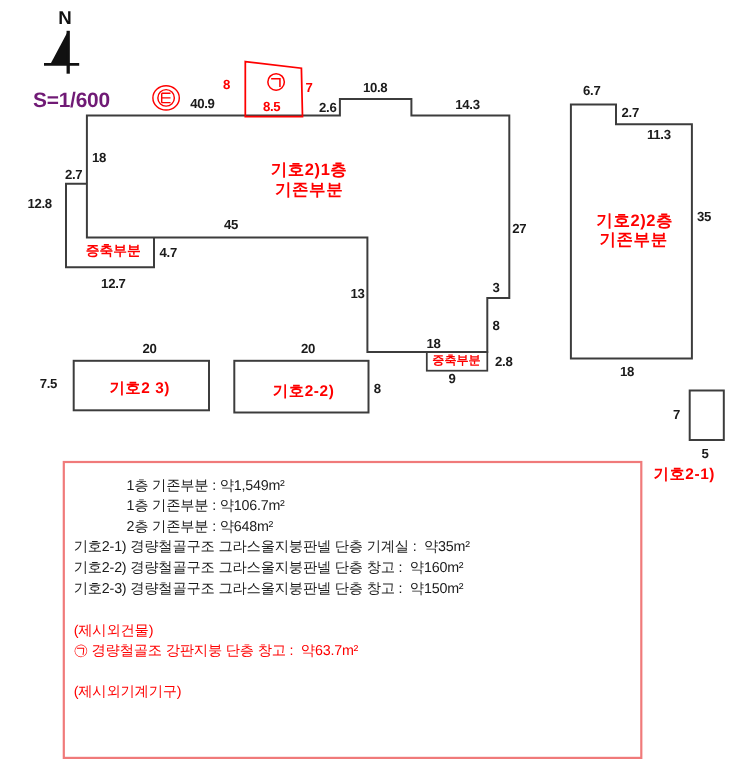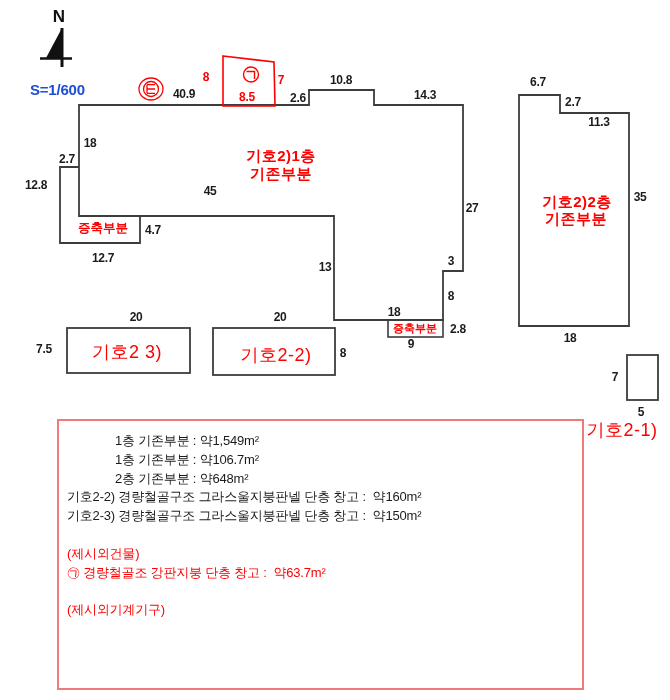--- a/index.html
+++ b/index.html
@@ -7,23 +7,23 @@
     position:relative;width:670px;height:700px;overflow:hidden;
     font-family:"Liberation Sans","DejaVu Sans",sans-serif;background:#fff;
   }
   #plan-svg{position:absolute;left:0;top:0;}
   .label{position:absolute;transform:translate(-50%,-50%);white-space:nowrap;line-height:1;}
   .dim{font-size:12px;font-weight:700;color:#1b1b1b;letter-spacing:-0.3px;}
   .red{color:#fe0000;}
   .title{font-size:15px;font-weight:700;letter-spacing:0.5px;}
   .tag{font-size:12.5px;font-weight:700;}
   .tag-sm{font-size:11px;font-weight:700;}
-  .bname{font-size:18px;font-weight:400;letter-spacing:0.5px;}
+  .bname{font-size:14px;font-weight:700;letter-spacing:0.5px;}
   #compass-n{position:absolute;transform:translate(-50%,-50%);font-size:17px;font-weight:600;color:#111;}
-  #scale-label{position:absolute;left:30px;top:81px;font-size:15px;font-weight:700;color:#1d4ed8;letter-spacing:-0.2px;}
+  #scale-label{position:absolute;left:30px;top:81px;font-size:19px;font-weight:700;color:#701a75;letter-spacing:-0.2px;}
   #legend-box{
     position:absolute;left:57px;top:419px;width:527px;height:271px;
     border:2px solid #f07a7a;box-sizing:border-box;
     padding:11px 0 0 8px;
   }
   .legend-line{font-size:13px;line-height:18.8px;height:18.8px;color:#1b1b1b;white-space:pre;letter-spacing:-0.2px;}
   .legend-line.red{color:#fe0000;}
 </style>
 </head>
 <body>
@@ -70,21 +70,21 @@
   <div id="scale-label">S=1/600</div>
 
   <div id="labels-layer">
       <span class="label dim" style="left: 184px; top: 94px;">40.9</span>
       <span class="label dim" style="left: 298px; top: 98px;">2.6</span>
       <span class="label dim" style="left: 341px; top: 80px;">10.8</span>
       <span class="label dim" style="left: 425px; top: 95px;">14.3</span>
       <span class="label dim" style="left: 90px; top: 143px;">18</span>
       <span class="label dim" style="left: 67px; top: 159px;">2.7</span>
       <span class="label dim" style="left: 36px; top: 185px;">12.8</span>
-      <span class="label dim" style="left: 210px; top: 191px; text-align: right;">45</span>
+      <span class="label dim" style="left: 210px; top: 204px; text-align: right;">45</span>
       <span class="label dim" style="left: 153px; top: 230px;">4.7</span>
       <span class="label dim" style="left: 103px; top: 258px;">12.7</span>
       <span class="label dim" style="left: 325px; top: 267px;">13</span>
       <span class="label dim" style="left: 472px; top: 208px;">27</span>
       <span class="label dim" style="left: 451px; top: 261px;">3</span>
       <span class="label dim" style="left: 451px; top: 296px;">8</span>
       <span class="label dim" style="left: 394px; top: 312px;">18</span>
       <span class="label dim" style="left: 458px; top: 329px;">2.8</span>
       <span class="label dim" style="left: 411px; top: 344px;">9</span>
       <span class="label dim" style="left: 136px; top: 317px;">20</span>
@@ -110,20 +110,21 @@
       <span class="label bname red" style="left: 127px; top: 352px;">기호2 3)</span>
       <span class="label bname red" style="left: 276px; top: 355px;">기호2-2)</span>
       <span class="label bname red" style="left: 622px; top: 430px;">기호2-1)</span>
     </div>
 
   <div id="legend-box">
     <div id="legend-lines">
         <div class="legend-line" style="padding-left: 48px;">1층 기존부분 : 약1,549m²</div>
         <div class="legend-line" style="padding-left: 48px;">1층 기존부분 : 약106.7m²</div>
         <div class="legend-line" style="padding-left: 48px;">2층 기존부분 : 약648m²</div>
+        <div class="legend-line" style="padding-left: 0px;">기호2-1) 경량철골구조 그라스울지붕판넬 단층 기계실 :  약35m²</div>
         <div class="legend-line" style="padding-left: 0px;">기호2-2) 경량철골구조 그라스울지붕판넬 단층 창고 :  약160m²</div>
         <div class="legend-line" style="padding-left: 0px;">기호2-3) 경량철골구조 그라스울지붕판넬 단층 창고 :  약150m²</div>
         <div class="legend-line" style="padding-left: 0px;">&nbsp;</div>
         <div class="legend-line red" style="padding-left: 0px;">(제시외건물)</div>
         <div class="legend-line red" style="padding-left: 0px;">㉠ 경량철골조 강판지붕 단층 창고 :  약63.7m²</div>
         <div class="legend-line red" style="padding-left: 0px;">&nbsp;</div>
         <div class="legend-line red" style="padding-left: 0px;">(제시외기계기구)</div>
       </div>
   </div>
 

